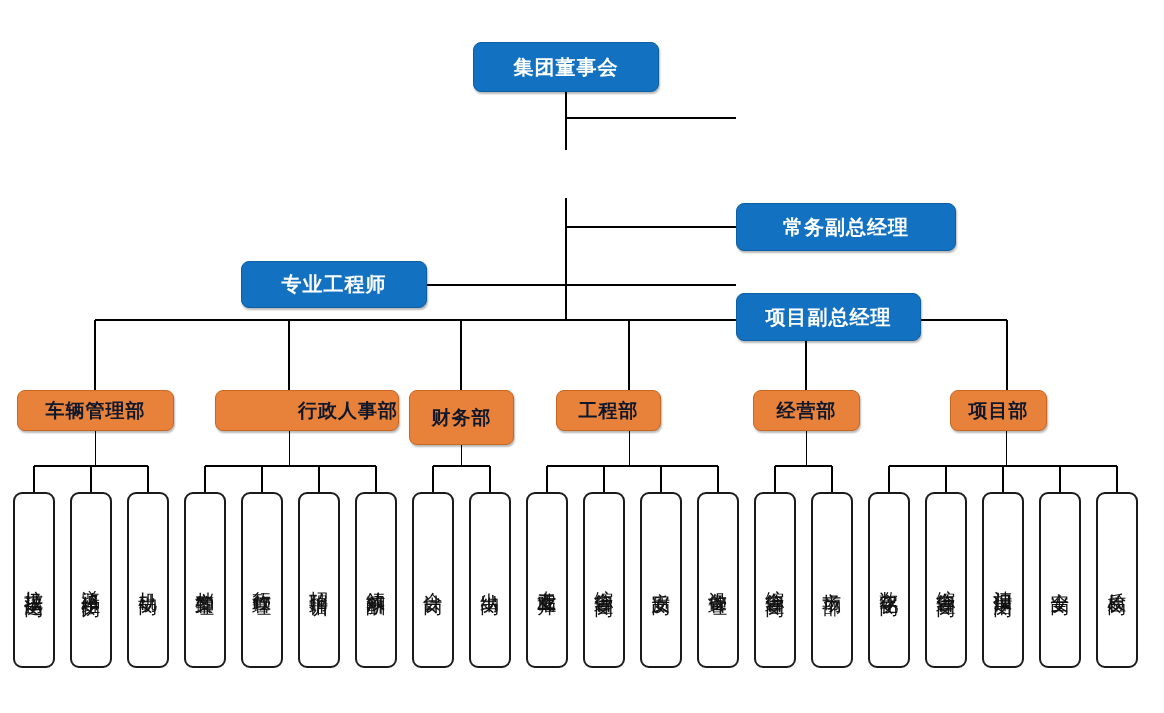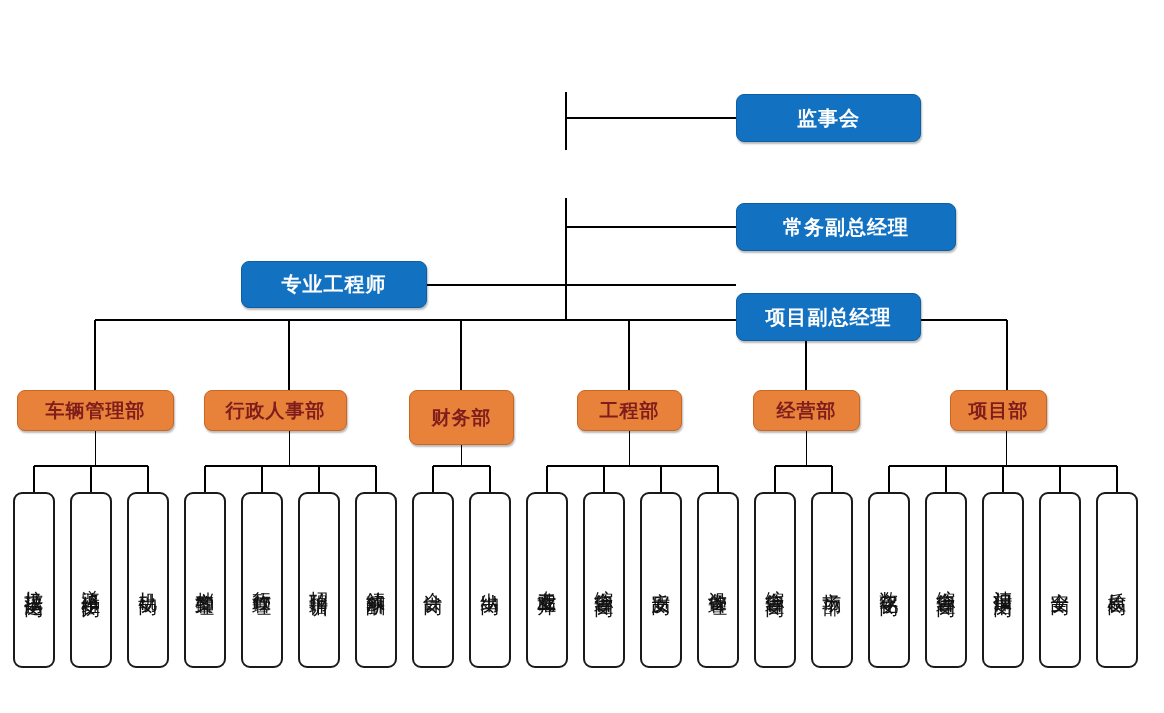--- a/index.html
+++ b/index.html
@@ -37,21 +37,21 @@
     border:1px solid #0D5FA5;
     color:#ffffff;
     box-shadow:1px 2px 2px rgba(0,0,0,0.28);
     font-size:20px;
     font-weight:600;
     letter-spacing:1px;
   }
   .node.orange{
     background:#E8823B;
     border:1px solid #C9661F;
-    color:#7f1d1d;
+    color:#0f172a;
     box-shadow:1px 2px 2px rgba(0,0,0,0.28);
     font-size:19px;
     font-weight:600;
     letter-spacing:1px;
   }
   .node.leaf{
     background:#ffffff;
     border:2px solid #1a1a1a;
     border-radius:9px;
     color:#111111;
@@ -129,24 +129,24 @@
           <line x1="889" y1="466" x2="1117" y2="466"></line>
           <line x1="889" y1="466" x2="889" y2="492"></line>
           <line x1="946" y1="466" x2="946" y2="492"></line>
           <line x1="1003" y1="466" x2="1003" y2="492"></line>
           <line x1="1060" y1="466" x2="1060" y2="492"></line>
           <line x1="1117" y1="466" x2="1117" y2="492"></line>
         </g>
     </g>
   </svg>
 
-
-  <div class="node blue" style="left:736px;top:94px;width:185px;height:48px;">
-    <span>监事会</span>
-  </div>
+  <div class="node blue" style="left:473px;top:42px;width:186px;height:50px;">
+    <span>集团董事会</span>
+  </div>
+
 
 
   <div class="node blue" style="left:736px;top:203px;width:220px;height:48px;">
     <span>常务副总经理</span>
   </div>
 
   <div class="node blue" style="left:736px;top:261px;width:185px;height:48px;margin-top:32px;">
     <span>项目副总经理</span>
   </div>
 
@@ -160,21 +160,21 @@
       </div>
       <div class="node leaf" style="left: 13px; top: 492px; width: 42px; height: 176px;">
         <span class="leaf-text">垃圾清运岗</span>
       </div>
       <div class="node leaf" style="left: 70px; top: 492px; width: 42px; height: 176px;">
         <span class="leaf-text">道路维护岗</span>
       </div>
       <div class="node leaf" style="left: 127px; top: 492px; width: 42px; height: 176px;">
         <span class="leaf-text">机动岗</span>
       </div>
-      <div class="node orange" style="left: 204px; top: 390px; width: 143px; height: 41px;">
+      <div class="node orange" style="left: 215px; top: 390px; width: 184px; height: 41px; justify-content: flex-end;">
         <span>行政人事部</span>
       </div>
       <div class="node leaf" style="left: 184px; top: 492px; width: 42px; height: 176px;">
         <span class="leaf-text">档案管理</span>
       </div>
       <div class="node leaf" style="left: 241px; top: 492px; width: 42px; height: 176px;">
         <span class="leaf-text">行政管理</span>
       </div>
       <div class="node leaf" style="left: 298px; top: 492px; width: 42px; height: 176px;">
         <span class="leaf-text">招聘培训</span>
@@ -184,21 +184,21 @@
       </div>
       <div class="node orange" style="left: 409px; top: 390px; width: 105px; height: 55px;">
         <span>财务部</span>
       </div>
       <div class="node leaf" style="left: 412px; top: 492px; width: 42px; height: 176px;">
         <span class="leaf-text">会计岗</span>
       </div>
       <div class="node leaf" style="left: 469px; top: 492px; width: 42px; height: 176px;">
         <span class="leaf-text">出纳岗</span>
       </div>
-      <div class="node orange" style="left: 577px; top: 390px; width: 105px; height: 41px;">
+      <div class="node orange" style="left: 556px; top: 390px; width: 105px; height: 41px;">
         <span>工程部</span>
       </div>
       <div class="node leaf" style="left: 526px; top: 492px; width: 42px; height: 176px;">
         <span class="leaf-text">专业工程师</span>
       </div>
       <div class="node leaf" style="left: 583px; top: 492px; width: 42px; height: 176px;">
         <span class="leaf-text">综合管理岗</span>
       </div>
       <div class="node leaf" style="left: 640px; top: 492px; width: 42px; height: 176px;">
         <span class="leaf-text">安质岗</span>

